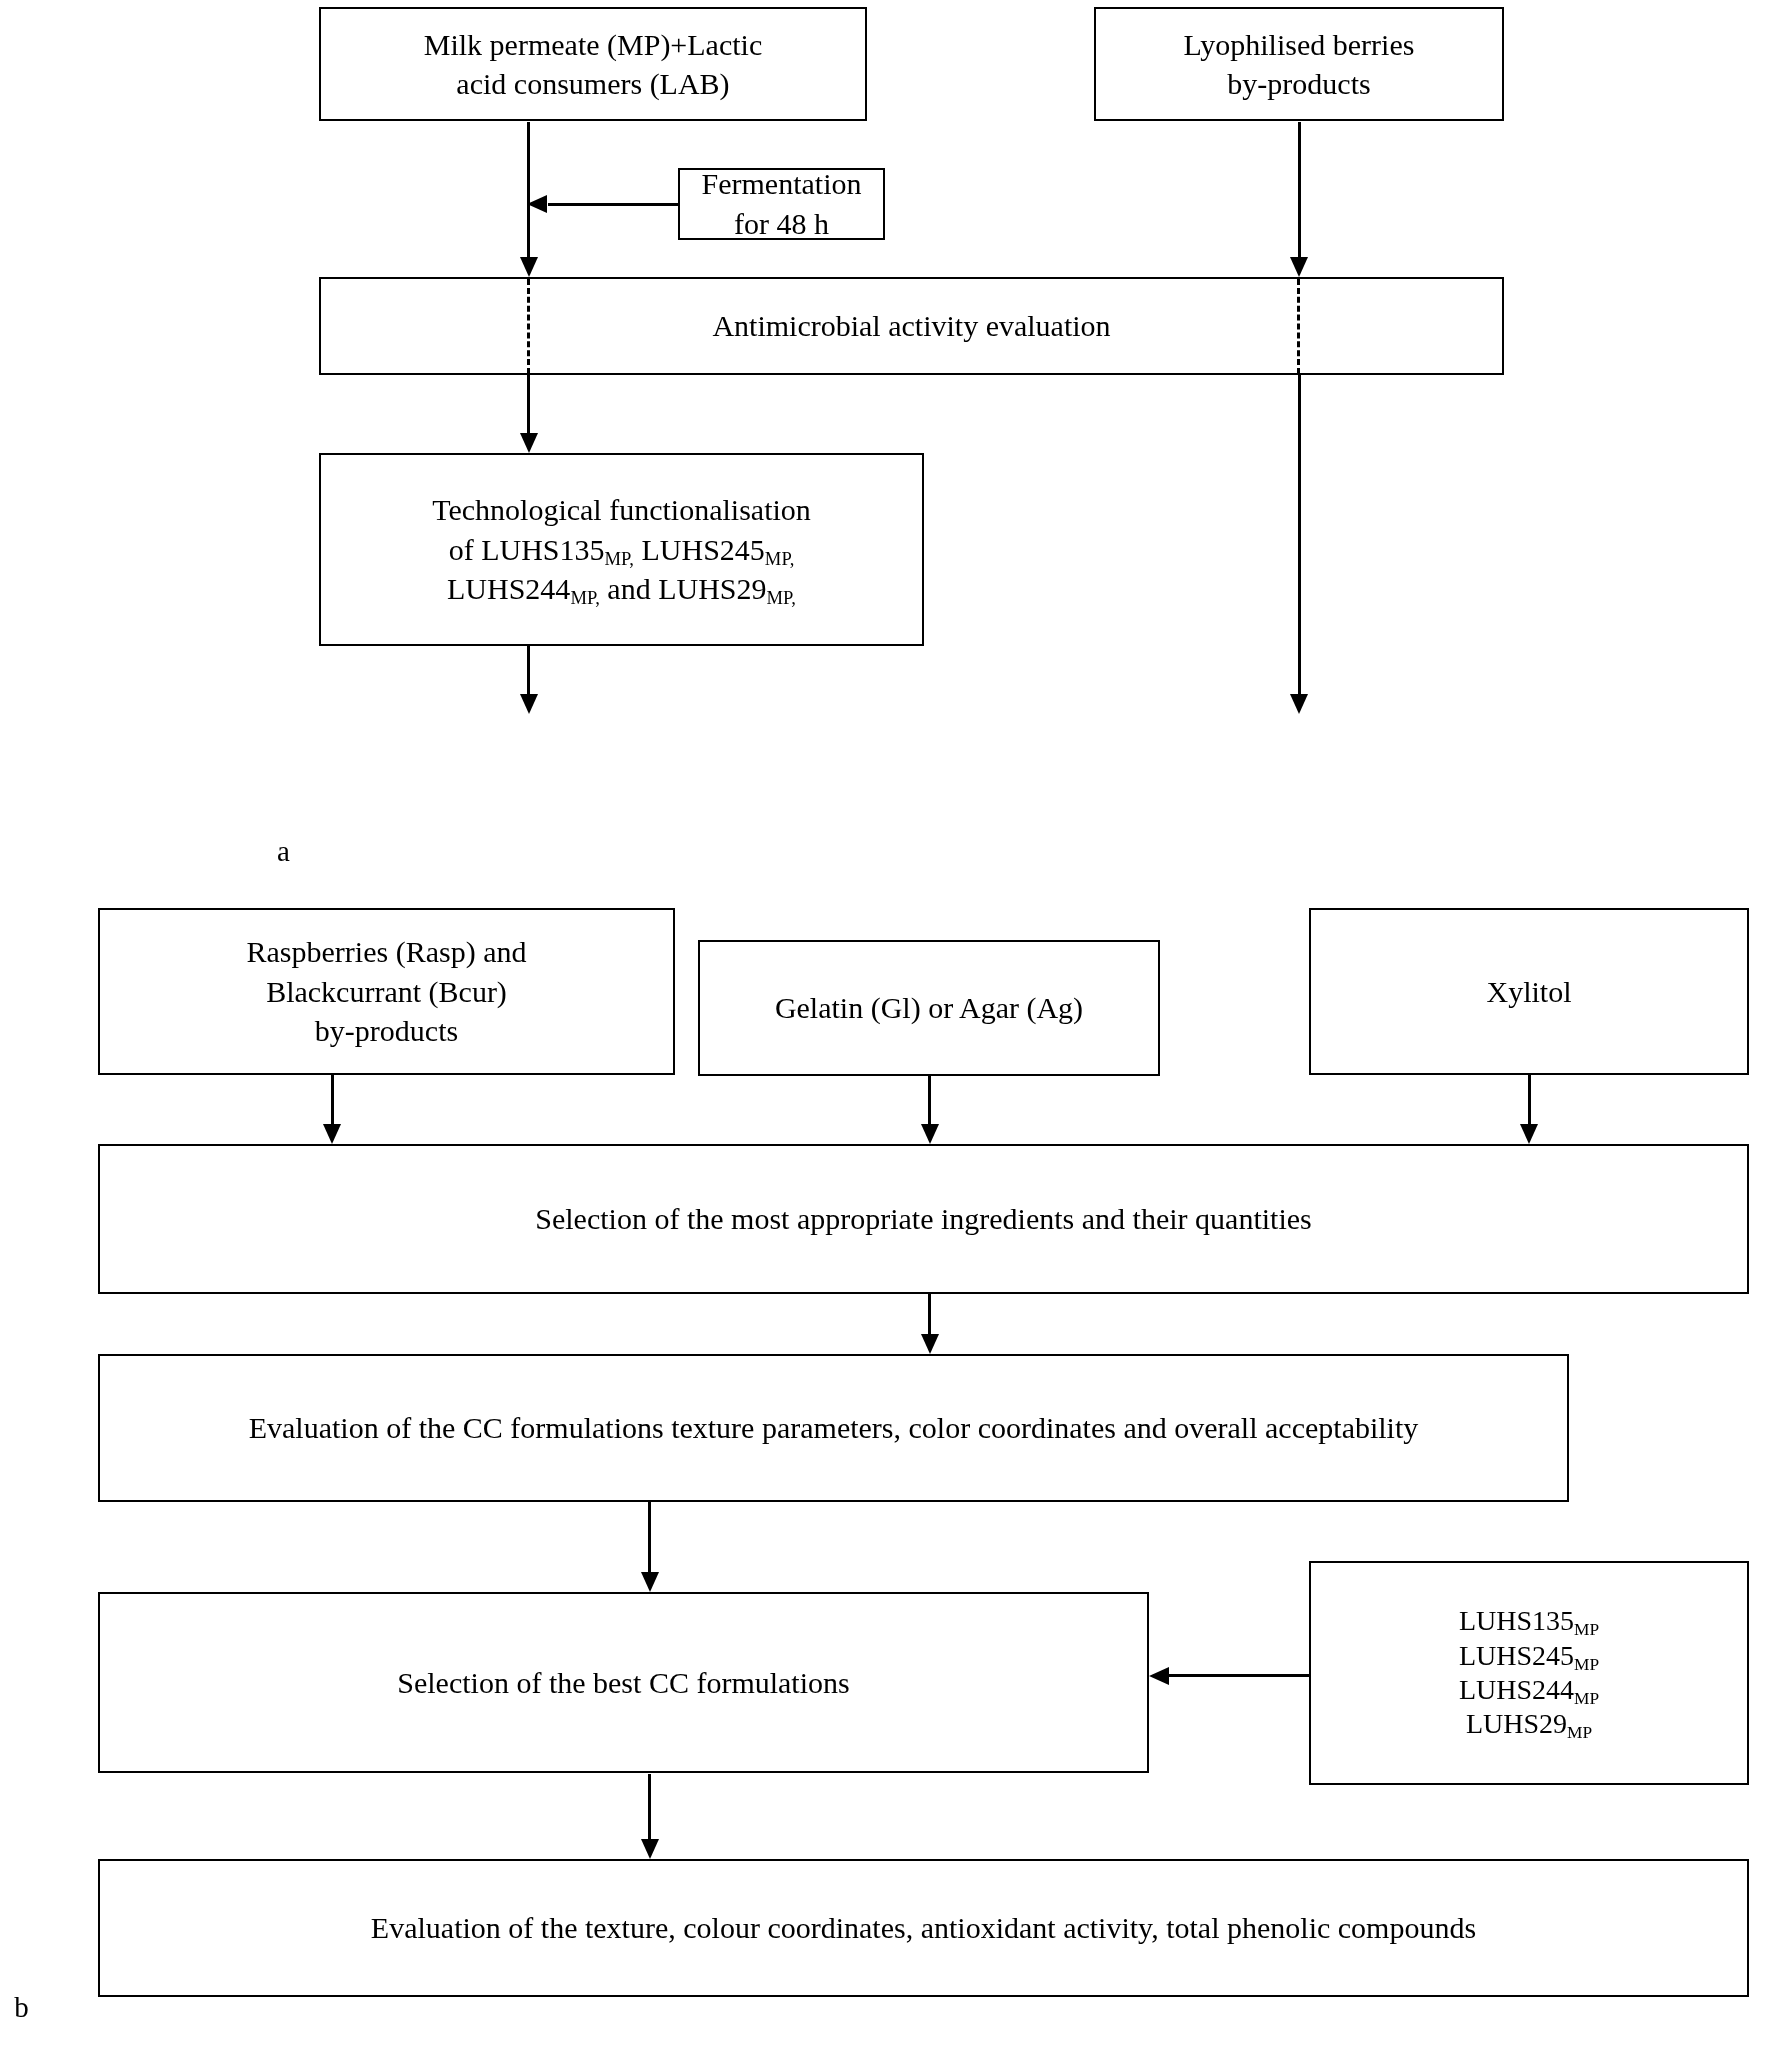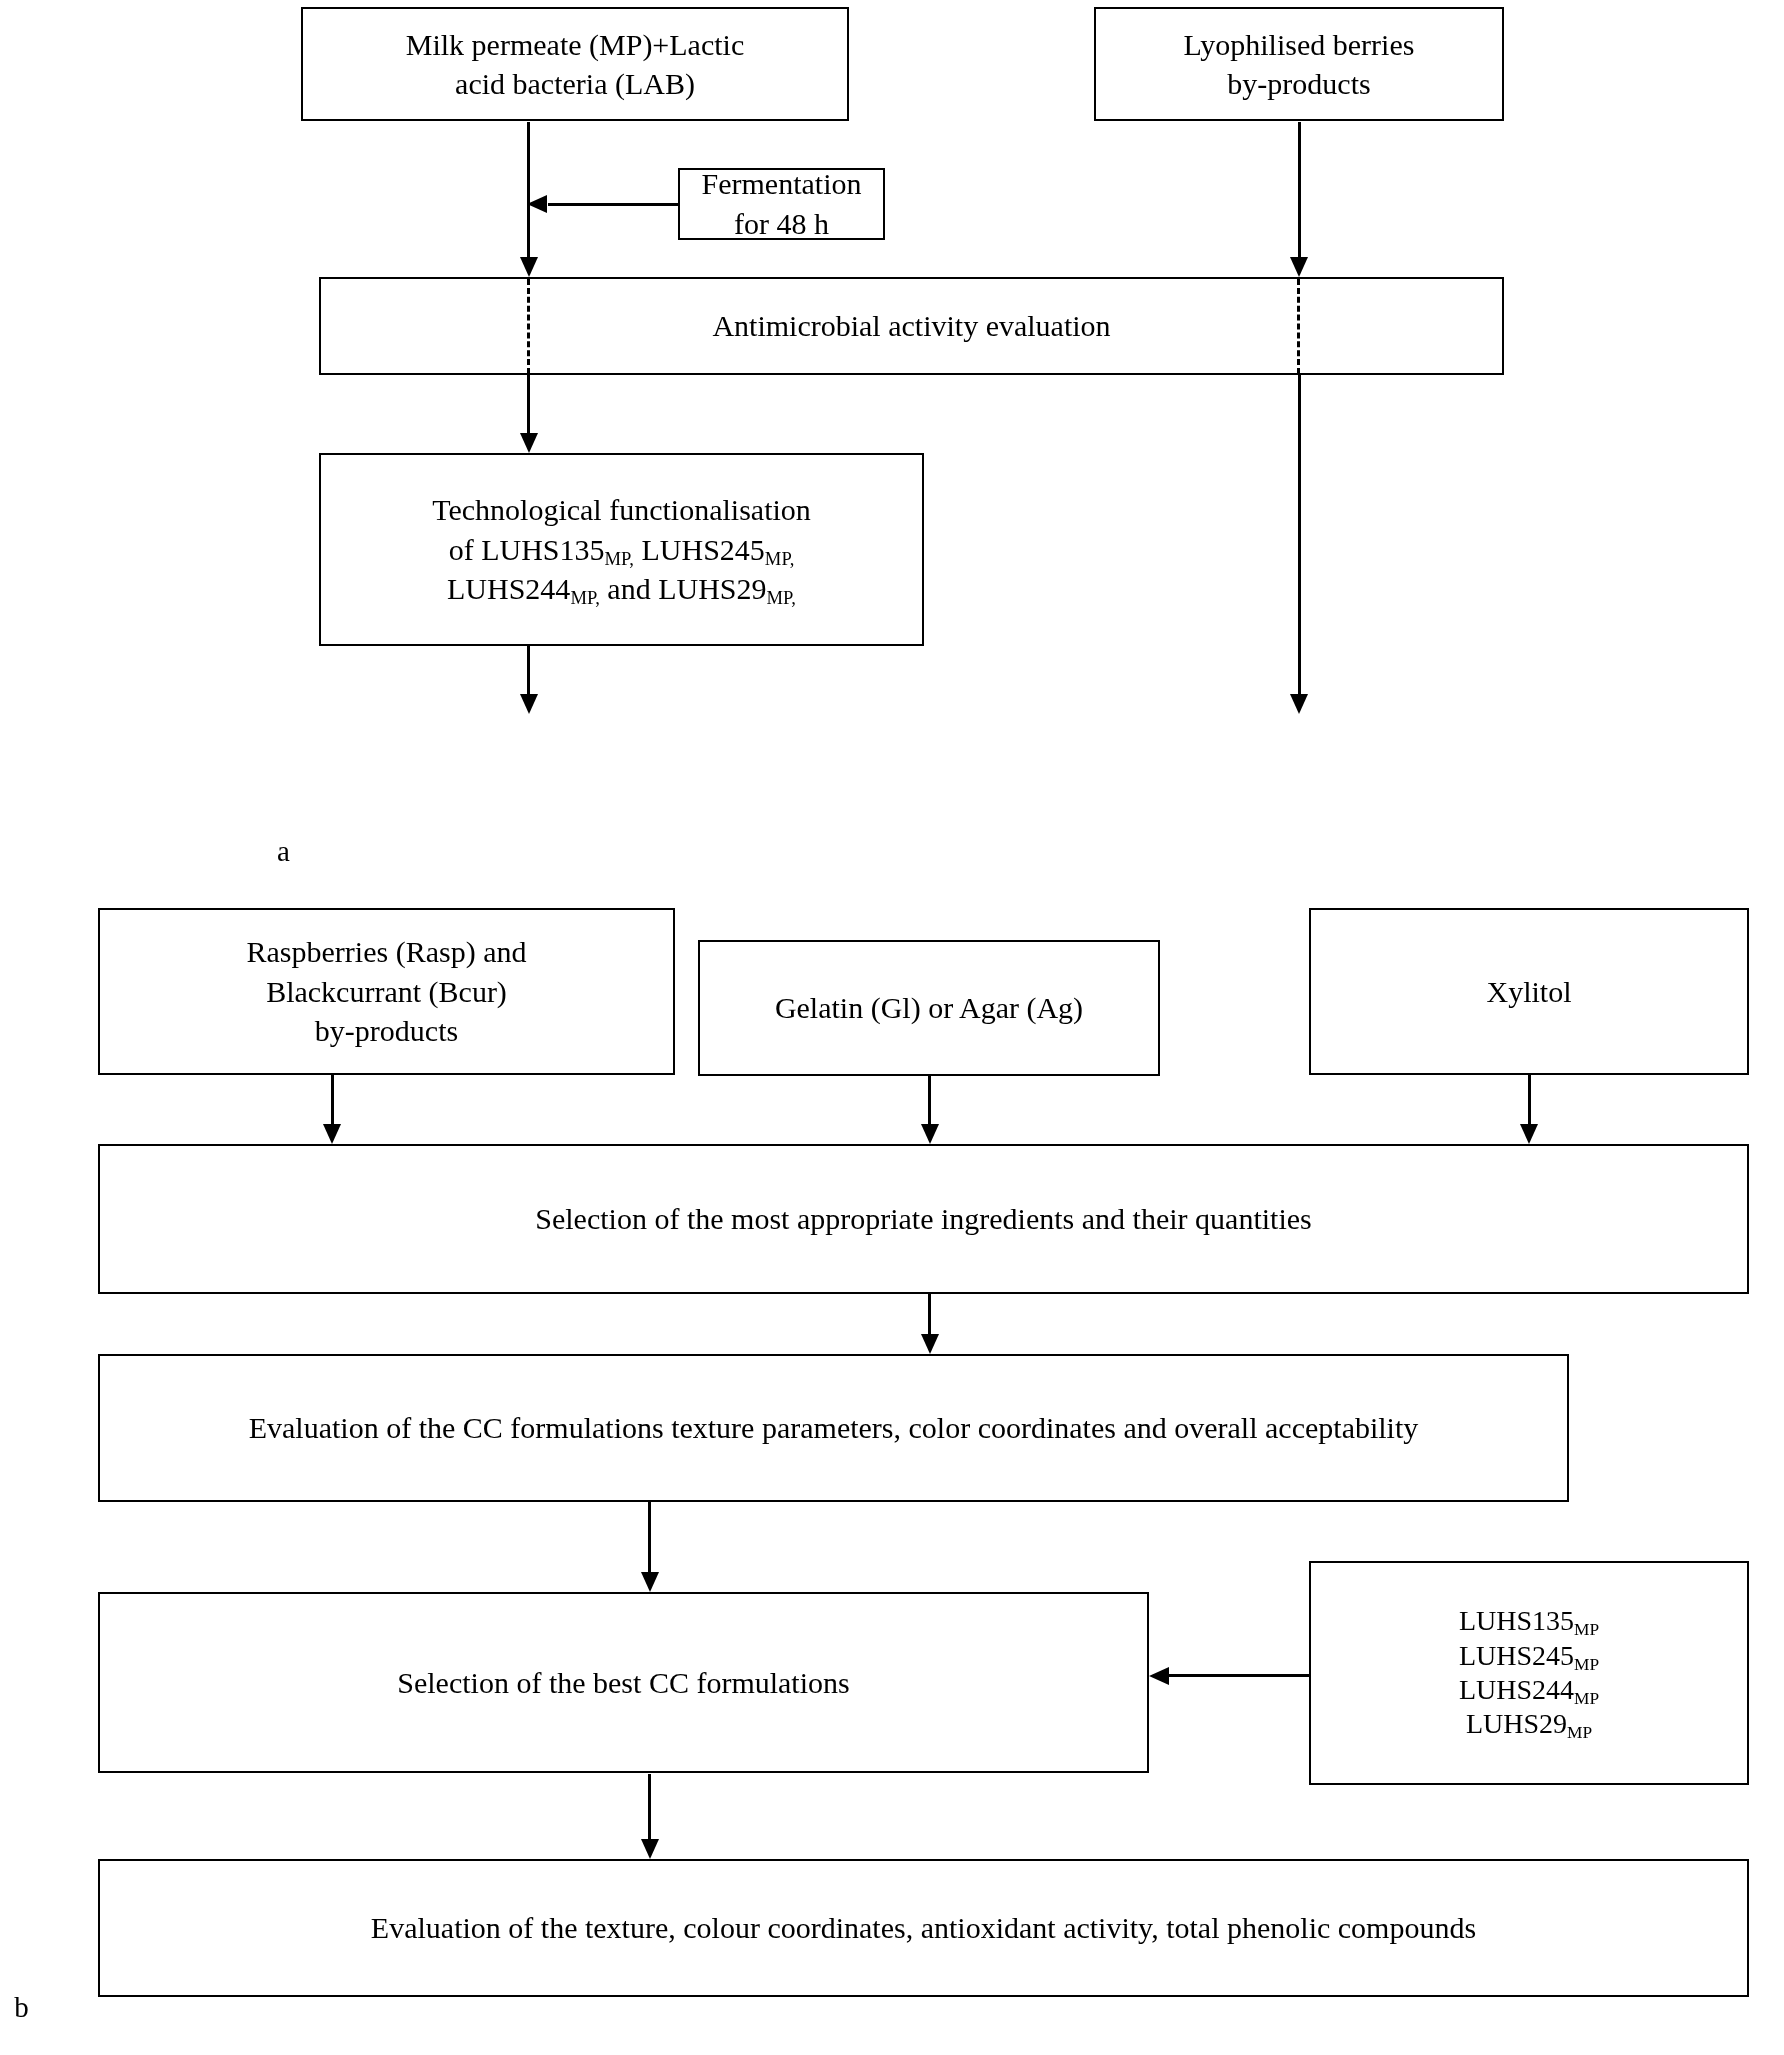--- a/index.html
+++ b/index.html
@@ -79,24 +79,24 @@
     font-size: 29px;
     line-height: 1;
     z-index: 5;
   }
 </style>
 </head>
 <body>
 
 <div id="page">
 
-  <div class="box" style="left:301px; top:7.2px; width:548px; height:114px;">
+  <div class="box" style="left:319px; top:7.2px; width:548px; height:114px;">
     <span class="txt">
       <span class="ln">Milk permeate (MP)+Lactic</span>
-      <span class="ln">acid bacteria (LAB)</span>
+      <span class="ln">acid consumers (LAB)</span>
     </span>
   </div>
 
   <div class="box" style="left:1094px; top:7.2px; width:410px; height:114px;">
     <span class="txt">
       <span class="ln">Lyophilised berries</span>
       <span class="ln">by-products</span>
     </span>
   </div>
 

